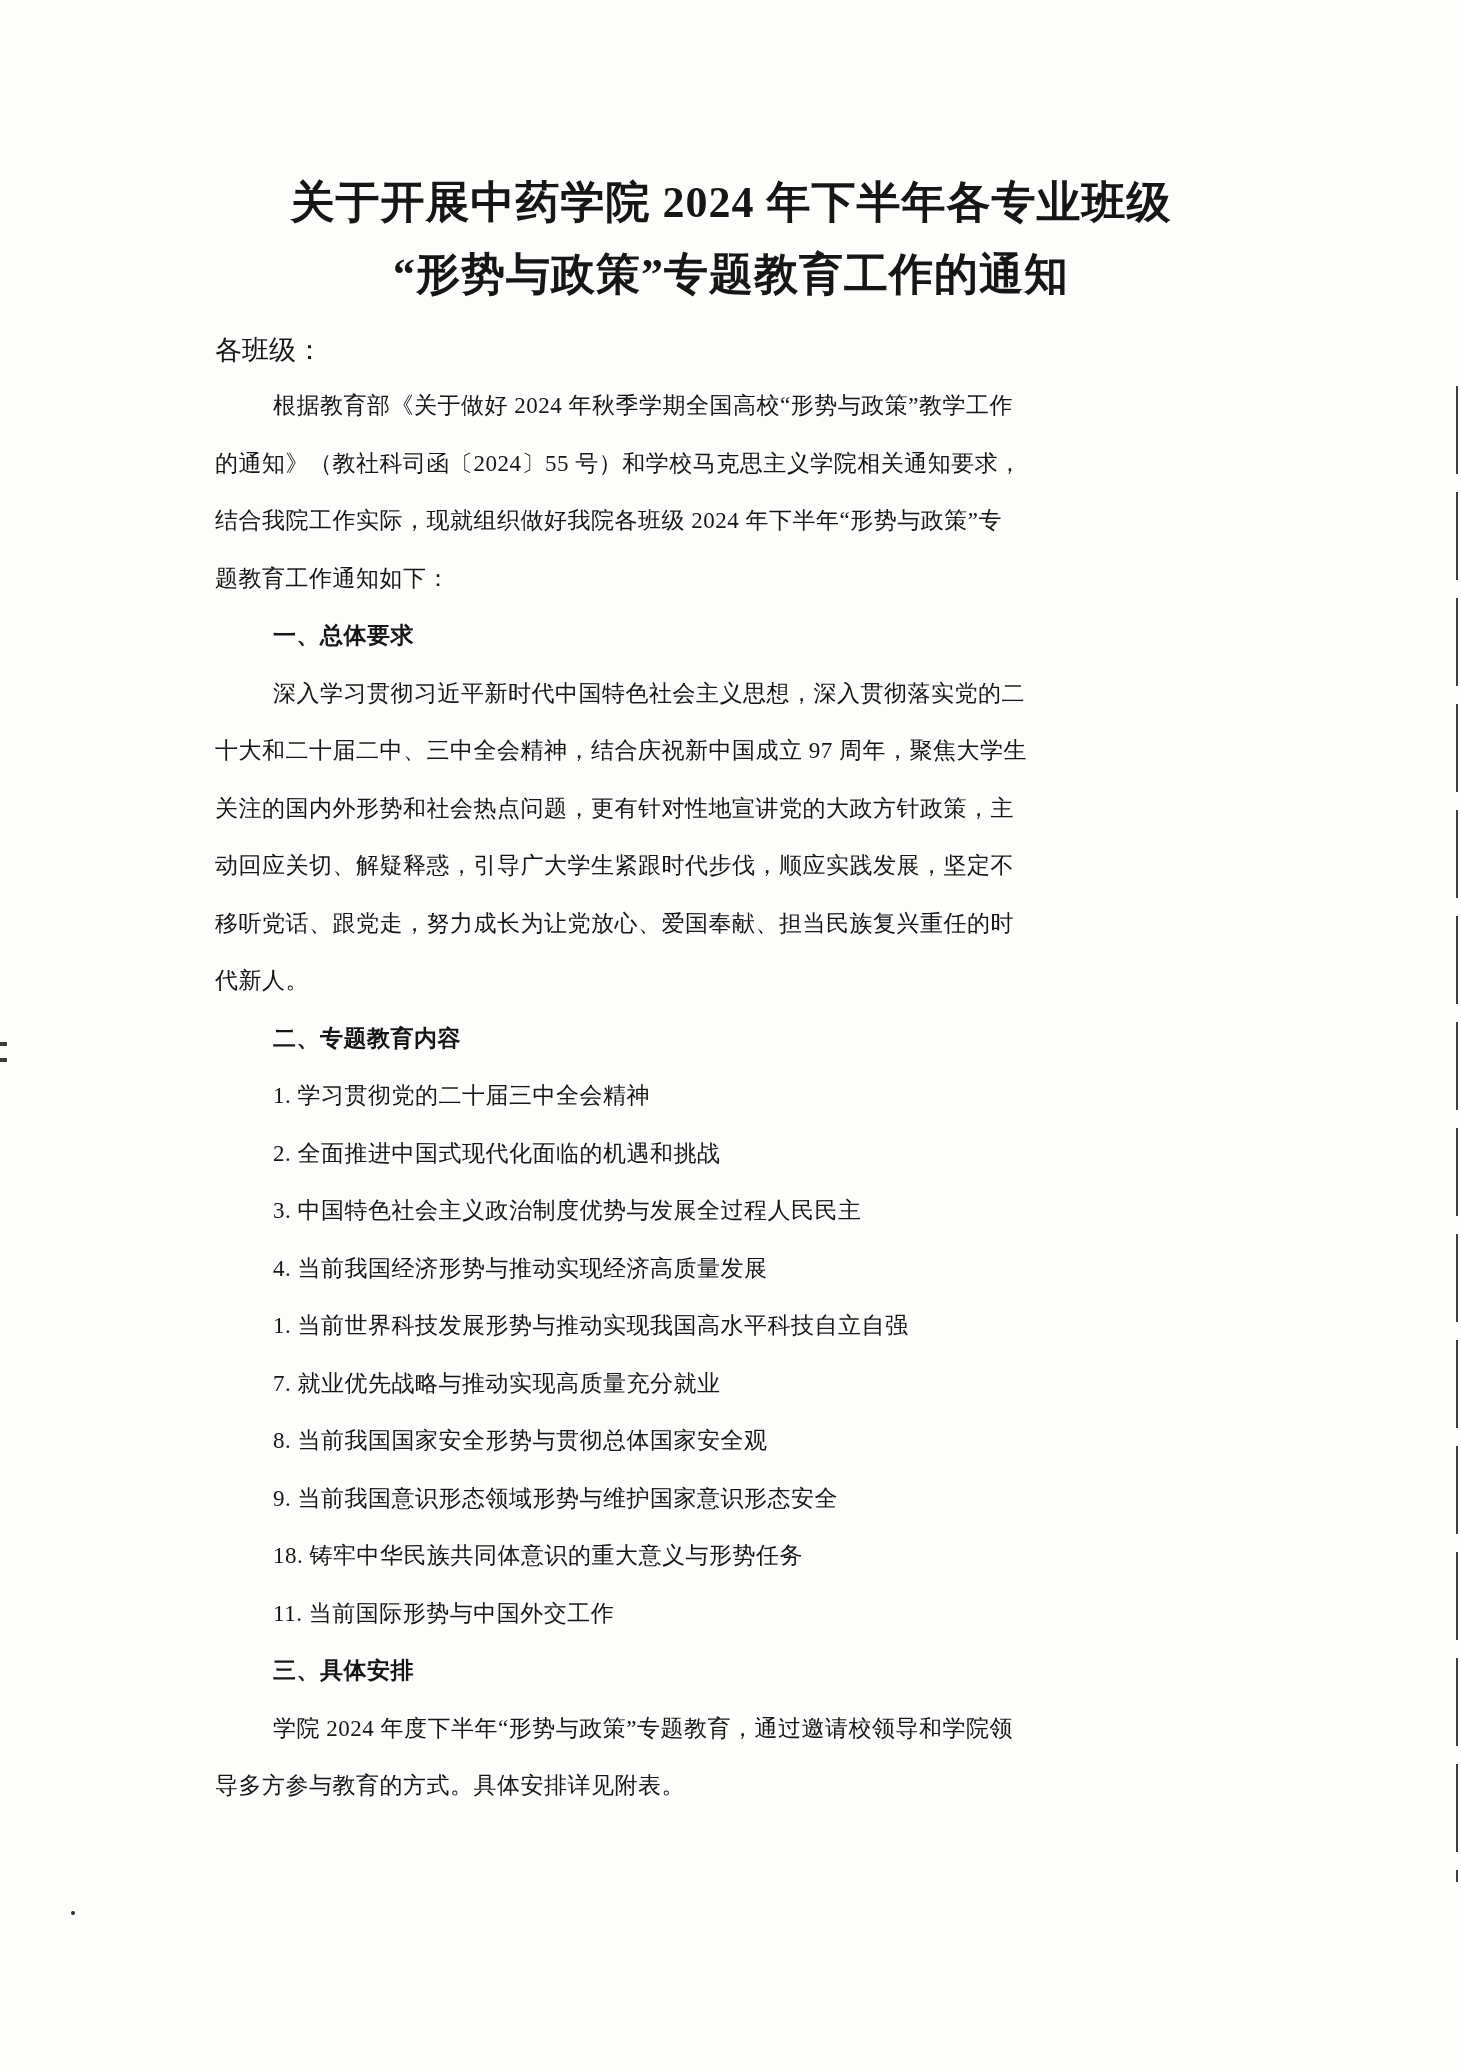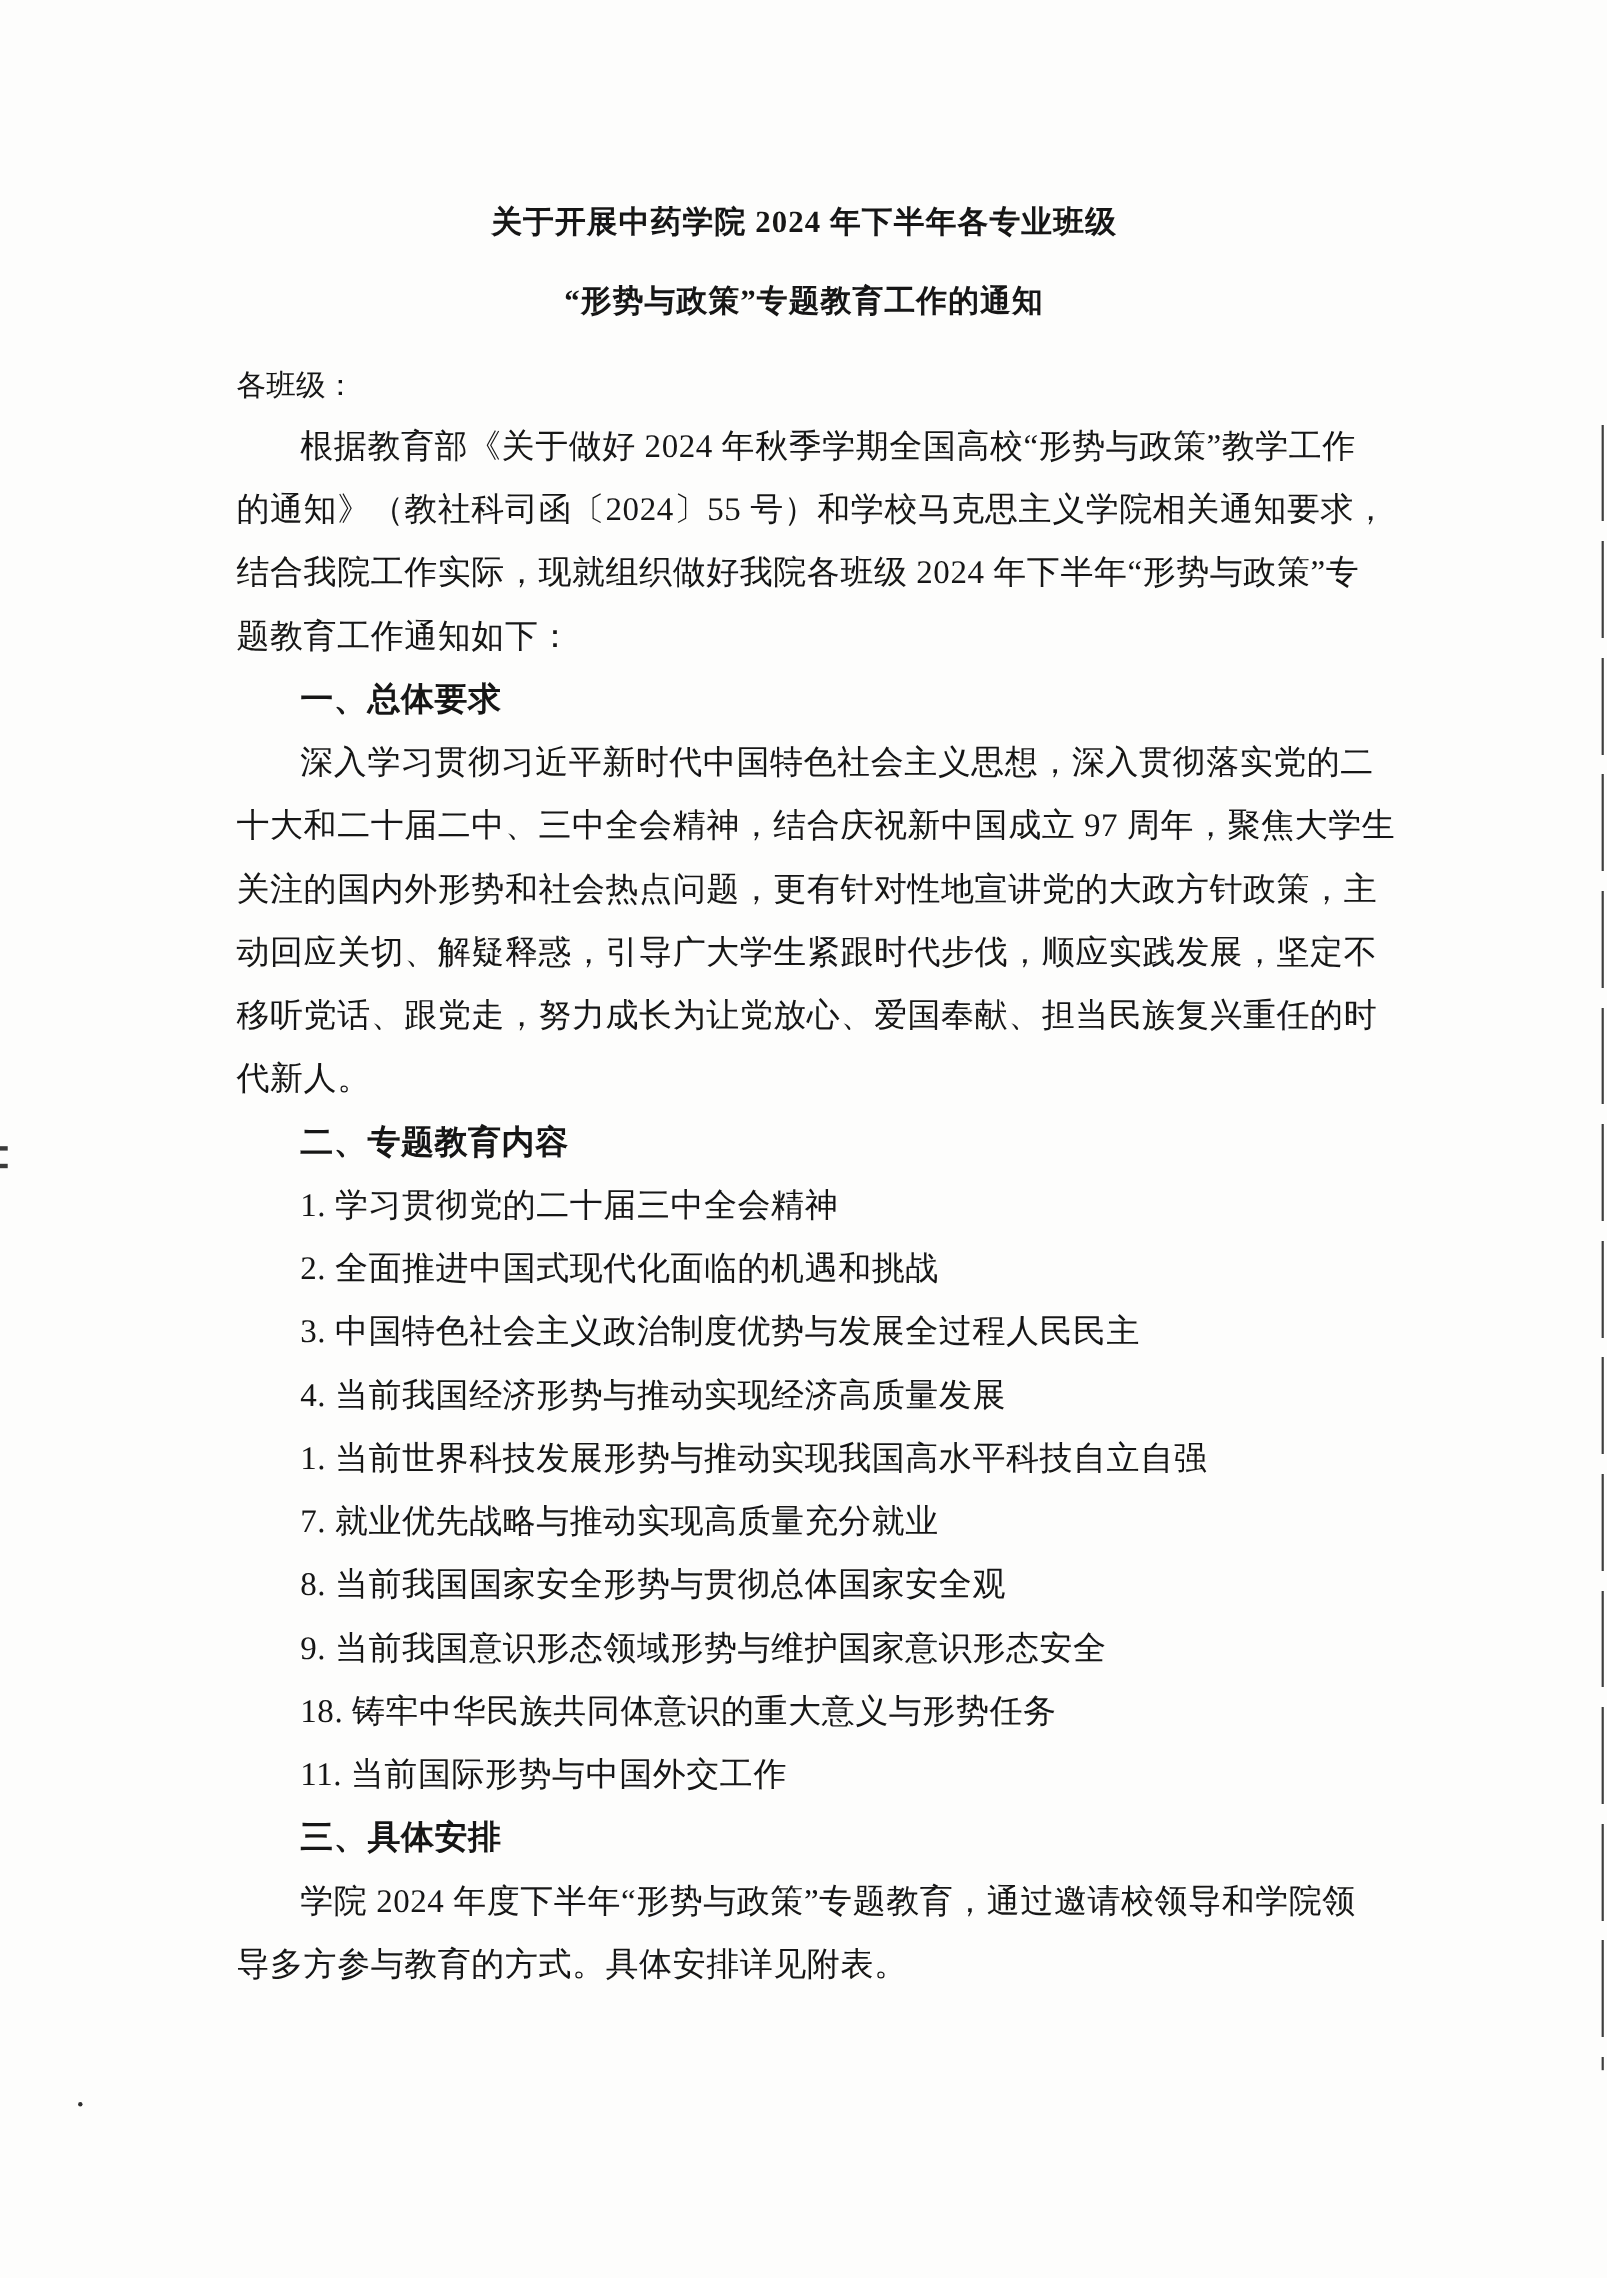--- a/index.html
+++ b/index.html
@@ -14,38 +14,38 @@
     overflow: hidden;
   }
   .content {
     position: absolute;
     left: 215px;
     top: 0;
     width: 1032px;
   }
   .title {
     text-align: center;
-    font-size: 28px;
+    font-size: 44px;
     font-weight: bold;
     letter-spacing: 1px;
     height: 40px;
     line-height: 40px;
     white-space: nowrap;
   }
   .title1 { margin-top: 183px; }
   .title2 { margin-top: 32px; text-align: center; }
   .salutation {
     margin-top: 35px;
     font-size: 27px;
     height: 40px;
     line-height: 40px;
   }
   .stack { margin-top: 7px; }
   .line {
-    font-size: 30px;
+    font-size: 23px;
     letter-spacing: 0.5px;
     height: 57.5px;
     line-height: 57.5px;
     white-space: nowrap;
   }
   .indent { padding-left: 58px; }
   .heading { font-weight: bold; }
   
   .edge-line {
     position: absolute;

